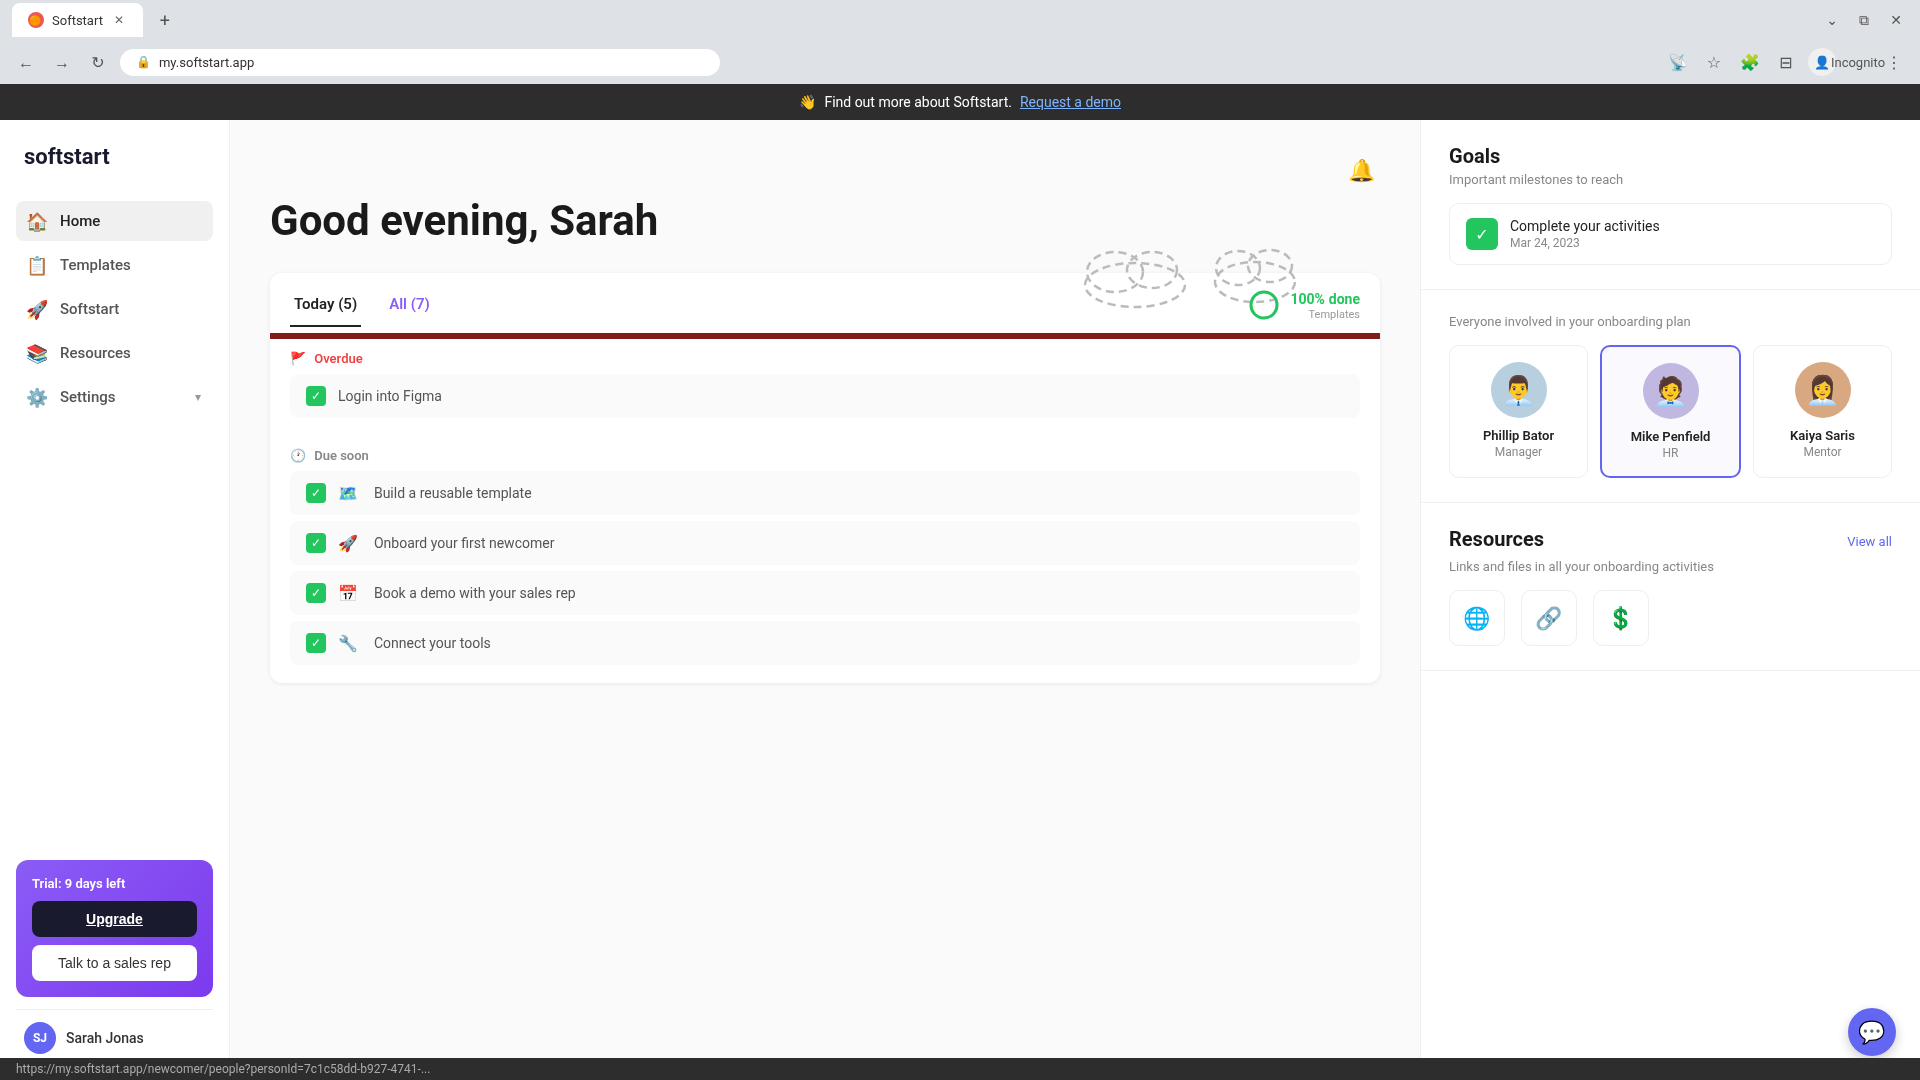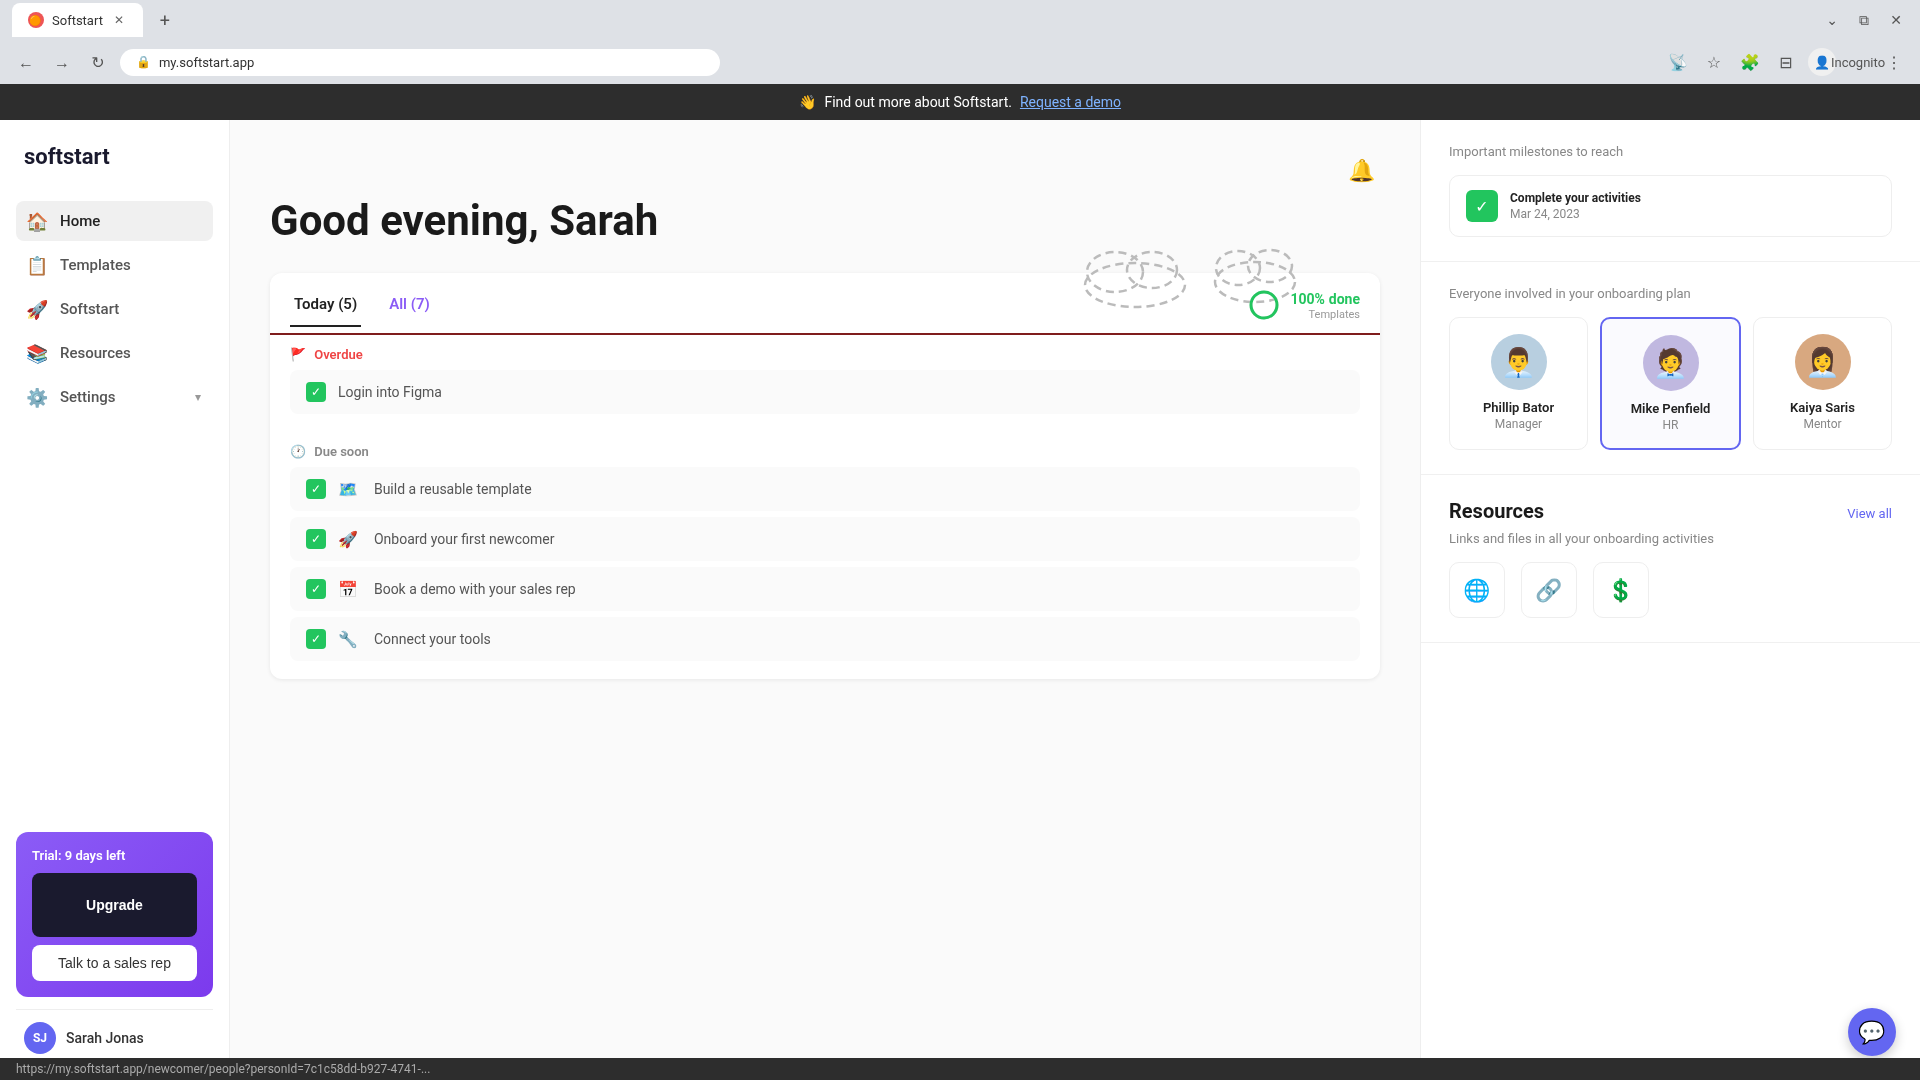--- a/index.html
+++ b/index.html
@@ -32,34 +32,34 @@
     .sidebar { width: 230px; background: white; padding: 24px 16px; display: flex; flex-direction: column; border-right: 1px solid #eee; flex-shrink: 0; }
     .sidebar-logo { font-size: 22px; font-weight: 700; color: #1a1a2e; margin-bottom: 32px; padding-left: 8px; }
     .sidebar-nav { display: flex; flex-direction: column; gap: 4px; flex: 1; }
     .sidebar-item { display: flex; align-items: center; gap: 12px; padding: 10px 12px; border-radius: 8px; cursor: pointer; color: #555; font-size: 15px; font-weight: 500; text-decoration: none; }
     .sidebar-item.active { background: #f0f0f0; color: #222; }
     .sidebar-item-icon { width: 20px; height: 20px; display: flex; align-items: center; justify-content: center; font-size: 18px; }
     .sidebar-item-arrow { margin-left: auto; font-size: 12px; color: #999; }
 
     .trial-box { background: linear-gradient(135deg, #8b5cf6, #7c3aed); border-radius: 12px; padding: 16px; margin-top: auto; }
     .trial-text { color: white; font-size: 13px; font-weight: 600; text-align: left; margin-bottom: 10px; }
-    .upgrade-btn { background: #1a1a2e; color: white; border: none; border-radius: 8px; padding: 24px; width: 100%; font-size: 14px; font-weight: 600; cursor: pointer; margin-bottom: 8px; }
+    .upgrade-btn { background: #1a1a2e; color: white; border: none; border-radius: 8px; padding: 10px; width: 100%; font-size: 14px; font-weight: 600; cursor: pointer; margin-bottom: 8px; text-decoration: underline; }
     .sales-btn { background: white; color: #333; border: none; border-radius: 8px; padding: 10px; width: 100%; font-size: 14px; font-weight: 500; cursor: pointer; }
 
     .sidebar-user { display: flex; align-items: center; gap: 10px; padding: 12px 8px 0; margin-top: 12px; border-top: 1px solid #eee; }
     .user-avatar-sm { width: 32px; height: 32px; background: #6366f1; border-radius: 50%; display: flex; align-items: center; justify-content: center; color: white; font-size: 12px; font-weight: 700; }
     .user-name-sm { font-size: 14px; color: #333; font-weight: 500; }
 
     
     .main-content { flex: 1; background: #fafafa; padding: 32px 40px; overflow-y: auto; position: relative; }
     .greeting { font-size: 42px; font-weight: 700; color: #1a1a1a; margin-bottom: 28px; margin-top: 44px; }
 
     
     .tasks-card { background: white; border-radius: 12px; padding: 0; box-shadow: 0 1px 4px rgba(0,0,0,0.08); margin-bottom: 20px; }
-    .tasks-tabs { display: flex; align-items: center; padding: 16px 20px 0; gap: 24px; border-bottom: 2px solid #7f1d1d; }
+    .tasks-tabs { display: flex; align-items: center; padding: 16px 20px 0; gap: 24px; border-bottom: 6px solid #7f1d1d; }
     .tasks-tab { padding: 0 4px 12px; font-size: 15px; font-weight: 600; color: #8b5cf6; cursor: pointer; border-bottom: 2px solid transparent; }
     .tasks-tab.active { color: #222; border-bottom: 2px solid #222; }
     .tasks-progress { margin-left: auto; display: flex; align-items: center; gap: 10px; padding-bottom: 12px; }
     .progress-text { text-align: right; }
     .progress-pct { font-size: 14px; font-weight: 700; color: #22c55e; }
 
     .task-section { padding: 12px 20px; }
     .task-section-label { display: flex; align-items: center; gap: 8px; font-size: 13px; color: #ef4444; font-weight: 600; margin-bottom: 8px; }
     .task-section-label.due-soon { color: #888; }
     .task-item { display: flex; align-items: center; gap: 12px; padding: 12px 16px; border-radius: 8px; margin-bottom: 6px; background: #fafafa; }
@@ -75,21 +75,21 @@
 
     
     .right-panel { width: 500px; background: white; border-left: 1px solid #eee; padding: 0; overflow-y: auto; flex-shrink: 0; }
 
     
     .panel-section { padding: 24px 28px; border-bottom: 1px solid #f0f0f0; }
     .panel-section-title { font-size: 20px; font-weight: 700; color: #1a1a1a; margin-bottom: 4px; }
     .panel-section-sub { font-size: 13px; color: #888; margin-bottom: 16px; }
     .goal-item { display: flex; align-items: center; gap: 12px; padding: 14px 16px; border: 1px solid #eee; border-radius: 10px; }
     .goal-check { width: 32px; height: 32px; background: #22c55e; border-radius: 6px; display: flex; align-items: center; justify-content: center; color: white; font-size: 16px; flex-shrink: 0; }
-    .goal-title { font-size: 12px; font-weight: 700; color: #222; }
+    .goal-title { font-size: 14px; font-weight: 400; color: #222; }
     .goal-date { font-size: 12px; color: #888; margin-top: 2px; }
 
     
     .people-header { display: flex; align-items: center; justify-content: space-between; margin-bottom: 4px; }
     .view-all-link { font-size: 13px; color: #6366f1; cursor: pointer; text-decoration: none; }
     .people-grid { display: flex; gap: 12px; margin-top: 16px; }
     .person-card { flex: 1; border: 1px solid #eee; border-radius: 10px; padding: 16px 12px; text-align: center; }
     .person-card.highlighted { border: 2px solid #6366f1; background: #fafafe; }
     .person-avatar { width: 56px; height: 56px; border-radius: 50%; margin: 0 auto 10px; background: #ddd; overflow: hidden; display: flex; align-items: center; justify-content: center; font-size: 22px; }
     .person-name { font-size: 13px; font-weight: 600; color: #222; margin-bottom: 2px; }
@@ -262,20 +262,21 @@
           <span class="task-emoji">🔧</span>
           <span class="task-label">Connect your tools</span>
         </div>
       </div>
     </div>
   </div>
 
   <div class="right-panel">
 
     <div class="panel-section">
+      <div class="panel-section-title">Goals</div>
       <div class="panel-section-sub">Important milestones to reach</div>
       <div class="goal-item">
         <div class="goal-check">✓</div>
         <div>
           <div class="goal-title">Complete your activities</div>
           <div class="goal-date">Mar 24, 2023</div>
         </div>
       </div>
     </div>
 

